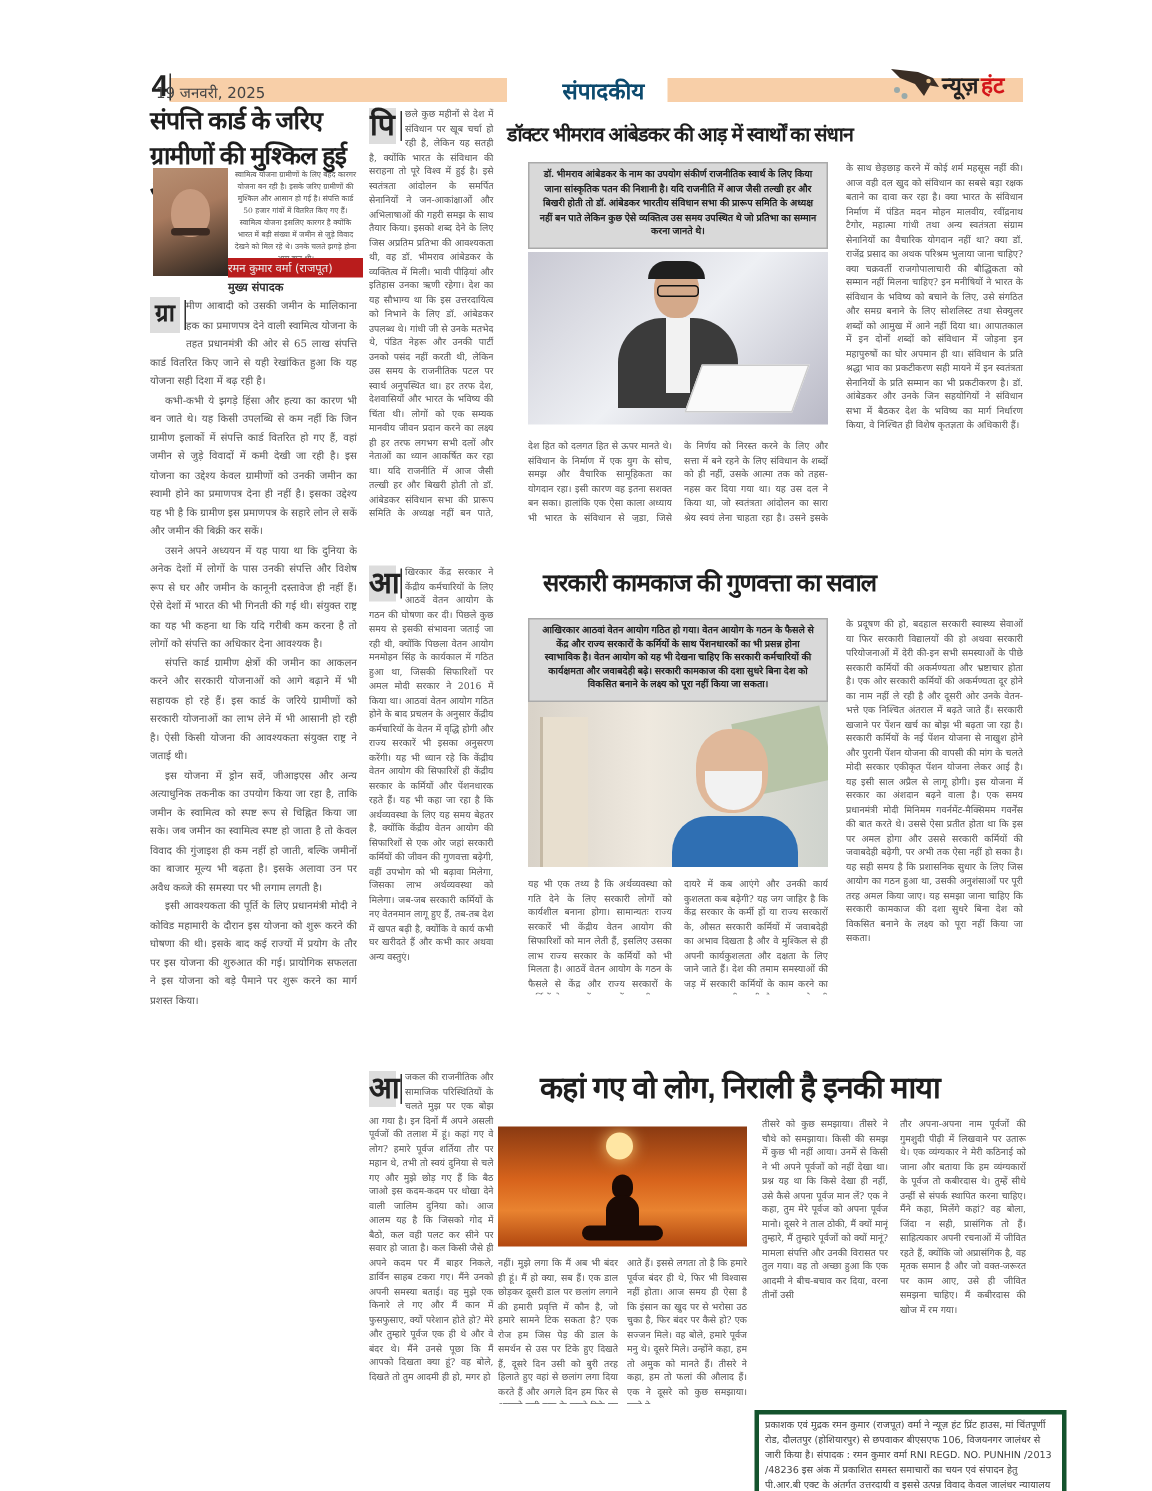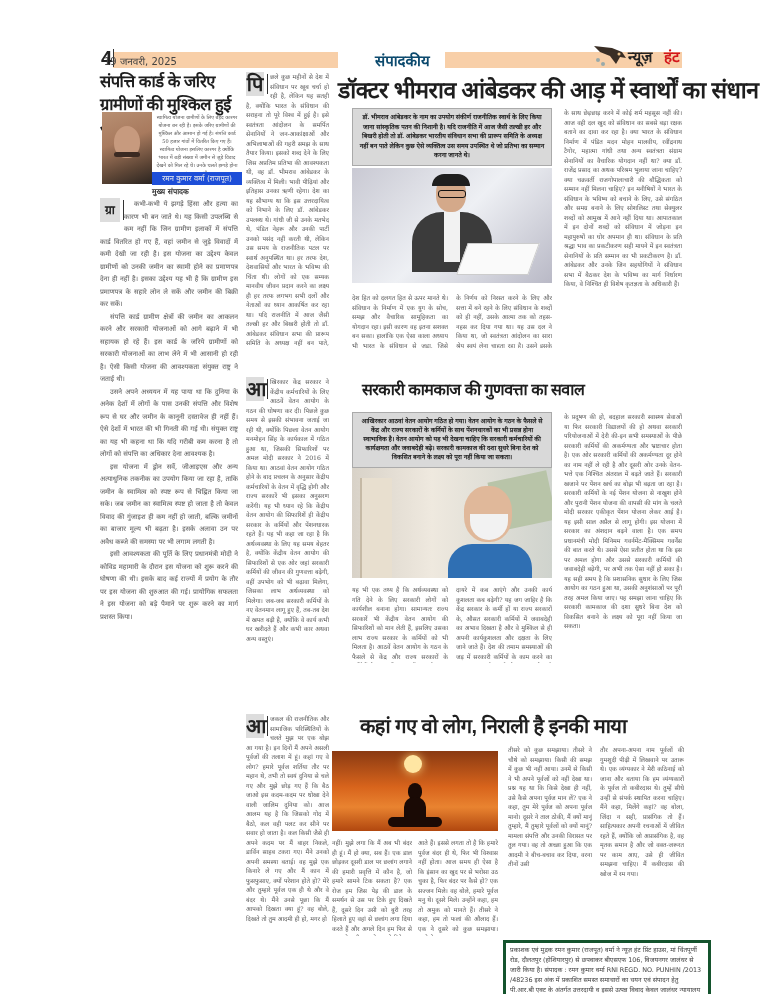--- a/index.html
+++ b/index.html
@@ -6,28 +6,28 @@
   body{width:768px;height:994px;position:relative;overflow:hidden;font-family:"DejaVu Sans",sans-serif;color:#333;}
   .abs{position:absolute;}
   .hdr-bar{position:absolute;top:52px;height:16px;background:#f8cfa8;}
   .pgnum{position:absolute;left:101px;top:47px;font:bold 20px "Liberation Sans",sans-serif;color:#222;letter-spacing:-1px;}
   .pgsep{position:absolute;left:113px;top:49px;width:1px;height:18px;background:#333;}
   .date{position:absolute;left:104px;top:54px;font-size:10px;color:#444;}
   .section{position:absolute;left:375px;top:50px;font:bold 15px "Liberation Sans",sans-serif;color:#0c4a6e;}
   .logo{position:absolute;left:592px;top:42px;width:90px;height:26px;}
   .logo .bird{position:absolute;left:0;top:0;width:36px;height:26px;}
   .logo .n1{position:absolute;left:36px;top:4px;font:bold 15px "Liberation Sans",sans-serif;color:#222;}
-  .logo .n2{position:absolute;left:72px;top:4px;font:bold 15px "Liberation Sans",sans-serif;color:#d3161b;}
+  .logo .n2{position:absolute;left:62px;top:4px;font:bold 15px "Liberation Sans",sans-serif;color:#d3161b;}
   h1,h2{margin:0;font-family:"Liberation Sans",sans-serif;font-weight:bold;color:#1e1e1e;letter-spacing:-0.5px;}
   .col{position:absolute;font-size:6.2px;line-height:9.5px;color:#555;text-align:justify;overflow:hidden;font-family:"DejaVu Serif",serif;}
   .dropcap{position:absolute;background:#ddd;font:bold 20px "Liberation Sans",sans-serif;color:#222;text-align:center;line-height:24px;}
   .dropcap:after{content:"";position:absolute;right:-4px;top:2px;width:1px;height:20px;background:#333;}
   .pull{position:absolute;background:#d9d9d9;border:1px solid #aaa;font:bold 7.4px/10.5px "Liberation Sans",sans-serif;color:#222;text-align:center;padding:3px 6px;box-sizing:border-box;}
   .imgbox{position:absolute;overflow:hidden;}
-  .caption-bar{position:absolute;background:#1d4ed8;color:#eee;font-size:7.5px;text-align:center;line-height:13px;}
+  .caption-bar{position:absolute;background:#b91c1c;color:#eee;font-size:7.5px;line-height:13px;}
   .role{position:absolute;font-size:7.5px;color:#333;font-weight:bold;text-align:left;}
   .imprint{position:absolute;left:503px;top:940px;width:208px;border:3px solid #14532d;padding:2px 4px;font:6.4px/10px "DejaVu Sans",sans-serif;color:#444;box-sizing:border-box;}
   p{margin:0;text-indent:10px;}
 </style>
 </head>
 <body>
 
 <div class="hdr-bar" style="left:113px;width:225px;"></div>
 <div class="hdr-bar" style="left:445px;width:237px;"></div>
 <div class="pgnum">4</div>
@@ -46,36 +46,37 @@
 </div>
 
 <h1 class="abs" style="left:100px;top:70px;width:140px;font-size:16.5px;line-height:23px;">संपत्ति कार्ड के जरिए ग्रामीणों की मुश्किल हुई आसान</h1>
 <div class="imgbox" style="left:102px;top:112px;width:50px;height:72px;background:linear-gradient(160deg,#b88f72 0%,#a87a5e 40%,#5e4636 75%,#2a2420 100%);">
   <div style="position:absolute;left:12px;top:14px;width:26px;height:32px;border-radius:50% 50% 45% 45%;background:#c79a7e;"></div>
   <div style="position:absolute;left:12px;top:40px;width:26px;height:5px;background:#3b2a22;border-radius:4px;"></div>
 </div>
 <div class="col" style="left:156px;top:113px;width:82px;height:60px;font-size:5px;line-height:8px;text-align:center;">स्वामित्व योजना ग्रामीणों के लिए बेहद कारगर योजना बन रही है। इसके जरिए ग्रामीणों की मुश्किल और आसान हो गई है। संपत्ति कार्ड 50 हजार गांवों में वितरित किए गए हैं। स्वामित्व योजना इसलिए कारगर है क्योंकि भारत में बड़ी संख्या में जमीन से जुड़े विवाद देखने को मिल रहे थे। उनके चलते झगड़े होना आम बात थी।</div>
 <div class="caption-bar" style="left:152px;top:172px;width:90px;">रमन कुमार वर्मा (राजपूत)</div>
 <div class="role" style="left:152px;top:186px;width:90px;">मुख्य संपादक</div>
-<div class="dropcap" style="left:100px;top:198px;width:20px;height:24px;font-size:12px;">ग्रा</div>
+<div class="dropcap" style="left:100px;top:198px;width:20px;height:24px;font-size:16px;">ग्रा</div>
 <div class="col" style="left:100px;top:198px;width:138px;height:778px;font-size:6.8px;line-height:12.5px;">
   <div style="float:left;width:24px;height:26px;"></div>
+  <p style="text-indent:0">मीण आबादी को उसकी जमीन के मालिकाना हक का प्रमाणपत्र देने वाली स्वामित्व योजना के तहत प्रधानमंत्री की ओर से 65 लाख संपत्ति कार्ड वितरित किए जाने से यही रेखांकित हुआ कि यह योजना सही दिशा में बढ़ रही है।</p>
   <p>कभी-कभी ये झगड़े हिंसा और हत्या का कारण भी बन जाते थे। यह किसी उपलब्धि से कम नहीं कि जिन ग्रामीण इलाकों में संपत्ति कार्ड वितरित हो गए हैं, वहां जमीन से जुड़े विवादों में कमी देखी जा रही है। इस योजना का उद्देश्य केवल ग्रामीणों को उनकी जमीन का स्वामी होने का प्रमाणपत्र देना ही नहीं है। इसका उद्देश्य यह भी है कि ग्रामीण इस प्रमाणपत्र के सहारे लोन ले सकें और जमीन की बिक्री कर सकें।</p>
+  <p>उसने अपने अध्ययन में यह पाया था कि दुनिया के अनेक देशों में लोगों के पास उनकी संपत्ति और विशेष रूप से घर और जमीन के कानूनी दस्तावेज ही नहीं हैं। ऐसे देशों में भारत की भी गिनती की गई थी। संयुक्त राष्ट्र का यह भी कहना था कि यदि गरीबी कम करना है तो लोगों को संपत्ति का अधिकार देना आवश्यक है।</p>
   <p>संपत्ति कार्ड ग्रामीण क्षेत्रों की जमीन का आकलन करने और सरकारी योजनाओं को आगे बढ़ाने में भी सहायक हो रहे हैं। इस कार्ड के जरिये ग्रामीणों को सरकारी योजनाओं का लाभ लेने में भी आसानी हो रही है। ऐसी किसी योजना की आवश्यकता संयुक्त राष्ट्र ने जताई थी।</p>
-  <p>उसने अपने अध्ययन में यह पाया था कि दुनिया के अनेक देशों में लोगों के पास उनकी संपत्ति और विशेष रूप से घर और जमीन के कानूनी दस्तावेज ही नहीं हैं। ऐसे देशों में भारत की भी गिनती की गई थी। संयुक्त राष्ट्र का यह भी कहना था कि यदि गरीबी कम करना है तो लोगों को संपत्ति का अधिकार देना आवश्यक है।</p>
   <p>इस योजना में ड्रोन सर्वे, जीआइएस और अन्य अत्याधुनिक तकनीक का उपयोग किया जा रहा है, ताकि जमीन के स्वामित्व को स्पष्ट रूप से चिह्नित किया जा सके। जब जमीन का स्वामित्व स्पष्ट हो जाता है तो केवल विवाद की गुंजाइश ही कम नहीं हो जाती, बल्कि जमीनों का बाजार मूल्य भी बढ़ता है। इसके अलावा उन पर अवैध कब्जे की समस्या पर भी लगाम लगती है।</p>
   <p>इसी आवश्यकता की पूर्ति के लिए प्रधानमंत्री मोदी ने कोविड महामारी के दौरान इस योजना को शुरू करने की घोषणा की थी। इसके बाद कई राज्यों में प्रयोग के तौर पर इस योजना की शुरुआत की गई। प्रायोगिक सफलता ने इस योजना को बड़े पैमाने पर शुरू करने का मार्ग प्रशस्त किया।</p>
 </div>
 
 <div class="dropcap" style="left:246px;top:72px;width:18px;height:24px;">पि</div>
 <div class="col" style="left:246px;top:72px;width:83px;height:276px;">
   <div style="float:left;width:24px;height:28px;"></div>
   <span>छले कुछ महीनों से देश में संविधान पर खूब चर्चा हो रही है, लेकिन यह सतही है, क्योंकि भारत के संविधान की सराहना तो पूरे विश्व में हुई है। इसे स्वतंत्रता आंदोलन के समर्पित सेनानियों ने जन-आकांक्षाओं और अभिलाषाओं की गहरी समझ के साथ तैयार किया। इसको शब्द देने के लिए जिस अप्रतिम प्रतिभा की आवश्यकता थी, वह डॉ. भीमराव आंबेडकर के व्यक्तित्व में मिली। भावी पीढ़ियां और इतिहास उनका ऋणी रहेगा। देश का यह सौभाग्य था कि इस उत्तरदायित्व को निभाने के लिए डॉ. आंबेडकर उपलब्ध थे। गांधी जी से उनके मतभेद थे, पंडित नेहरू और उनकी पार्टी उनको पसंद नहीं करती थी, लेकिन उस समय के राजनीतिक पटल पर स्वार्थ अनुपस्थित था। हर तरफ देश, देशवासियों और भारत के भविष्य की चिंता थी। लोगों को एक सम्यक मानवीय जीवन प्रदान करने का लक्ष्य ही हर तरफ लगभग सभी दलों और नेताओं का ध्यान आकर्षित कर रहा था। यदि राजनीति में आज जैसी तल्खी हर और बिखरी होती तो डॉ. आंबेडकर संविधान सभा की प्रारूप समिति के अध्यक्ष नहीं बन पाते, लेकिन कुछ ऐसे व्यक्तित्व उस समय उपस्थित थे, जो प्रतिभा का सम्मान करना जानते थे और</span>
 </div>
-<h1 class="abs" style="left:338px;top:78px;width:345px;font-size:23px;line-height:24px;white-space:nowrap;">डॉक्टर भीमराव आंबेडकर की आड़ में स्वार्थों का संधान</h1>
+<h1 class="abs" style="left:338px;top:78px;width:345px;font-size:13px;line-height:24px;white-space:nowrap;">डॉक्टर भीमराव आंबेडकर की आड़ में स्वार्थों का संधान</h1>
 <div class="pull" style="left:352px;top:108px;width:200px;height:58px;font-size:6.3px;line-height:9.5px;">डॉ. भीमराव आंबेडकर के नाम का उपयोग संकीर्ण राजनीतिक स्वार्थ के लिए किया जाना सांस्कृतिक पतन की निशानी है। यदि राजनीति में आज जैसी तल्खी हर और बिखरी होती तो डॉ. आंबेडकर भारतीय संविधान सभा की प्रारूप समिति के अध्यक्ष नहीं बन पाते लेकिन कुछ ऐसे व्यक्तित्व उस समय उपस्थित थे जो प्रतिभा का सम्मान करना जानते थे।</div>
 <div class="imgbox" style="left:352px;top:168px;width:200px;height:115px;background:linear-gradient(135deg,#c9c9d3,#eef0f4 50%,#b9b9c6);">
   <div style="position:absolute;left:84px;top:8px;width:30px;height:36px;border-radius:45%;background:#d4a98a;"></div>
   <div style="position:absolute;left:80px;top:6px;width:38px;height:12px;border-radius:20px 20px 0 0;background:#1f1f1f;"></div>
   <div style="position:absolute;left:86px;top:22px;width:26px;height:6px;border:1px solid #111;border-radius:3px;"></div>
   <div style="position:absolute;left:60px;top:44px;width:80px;height:60px;border-radius:30px 30px 0 0;background:#3b3b3b;"></div>
   <div style="position:absolute;left:92px;top:44px;width:16px;height:50px;background:#f2f2f2;"></div>
   <div style="position:absolute;left:110px;top:75px;width:70px;height:30px;background:#fafafa;transform:skewX(-20deg);border:1px solid #ccc;"></div>
 </div>
 <div class="col" style="left:352px;top:293px;width:96px;height:55px;">देश हित को दलगत हित से ऊपर मानते थे। संविधान के निर्माण में एक युग के सोच, समझ और वैचारिक सामूहिकता का योगदान रहा। इसी कारण वह इतना सशक्त बन सका। हालांकि एक ऐसा काला अध्याय भी भारत के संविधान से जुड़ा, जिसे इतिहास कभी भुला न पाएगा। 1975-77 के दौरान न्यायालय</div>

